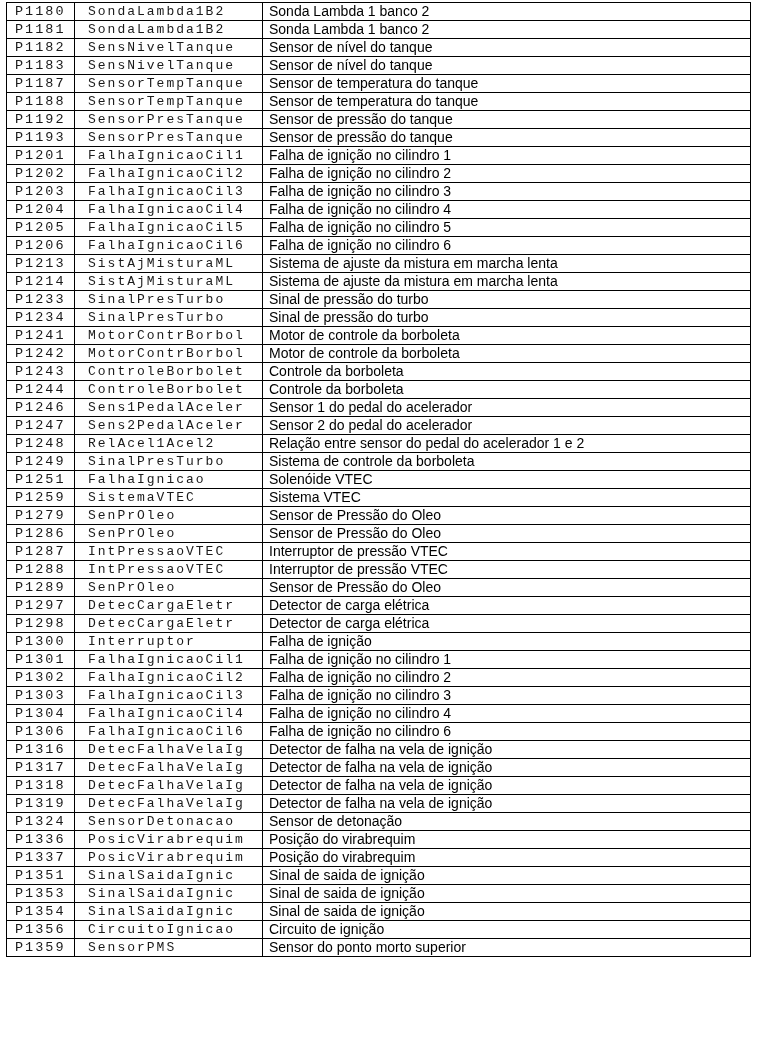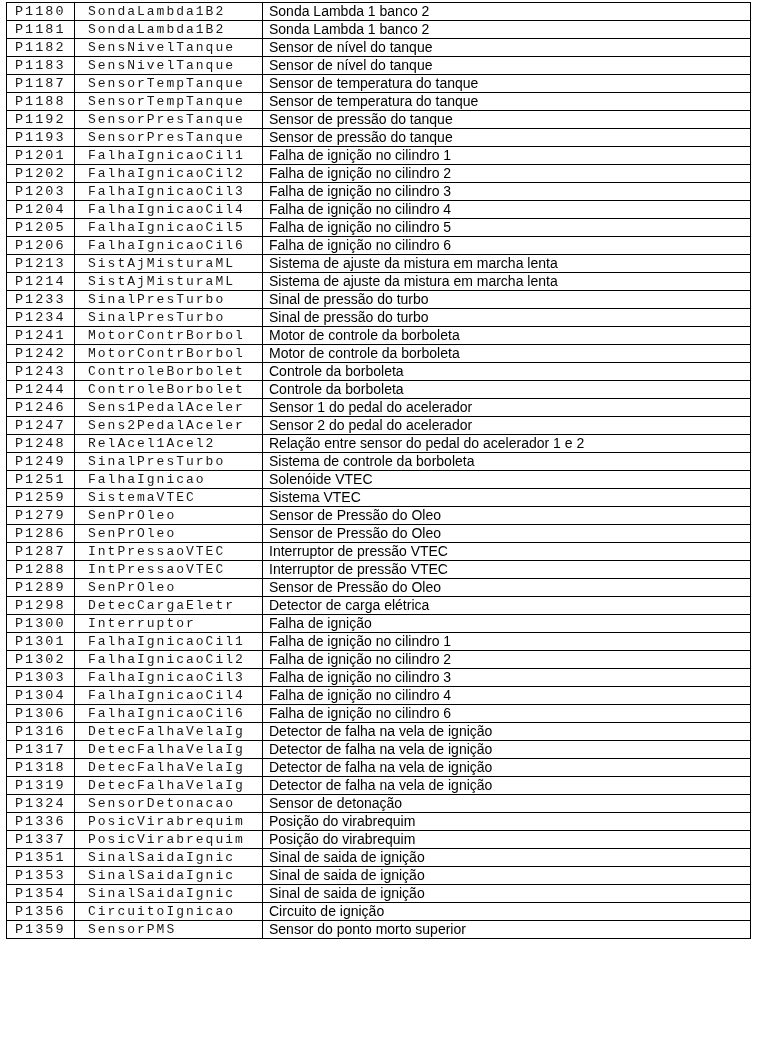--- a/index.html
+++ b/index.html
@@ -222,20 +222,25 @@
         <td class="cell-code">P1288</td>
         <td class="cell-name">IntPressaoVTEC</td>
         <td class="cell-desc">Interruptor de pressão VTEC</td>
       </tr>
       <tr>
         <td class="cell-code">P1289</td>
         <td class="cell-name">SenPrOleo</td>
         <td class="cell-desc">Sensor de Pressão do Oleo</td>
       </tr>
       <tr>
+        <td class="cell-code">P1297</td>
+        <td class="cell-name">DetecCargaEletr</td>
+        <td class="cell-desc">Detector de carga elétrica</td>
+      </tr>
+      <tr>
         <td class="cell-code">P1298</td>
         <td class="cell-name">DetecCargaEletr</td>
         <td class="cell-desc">Detector de carga elétrica</td>
       </tr>
       <tr>
         <td class="cell-code">P1300</td>
         <td class="cell-name">Interruptor</td>
         <td class="cell-desc">Falha de ignição</td>
       </tr>
       <tr>

